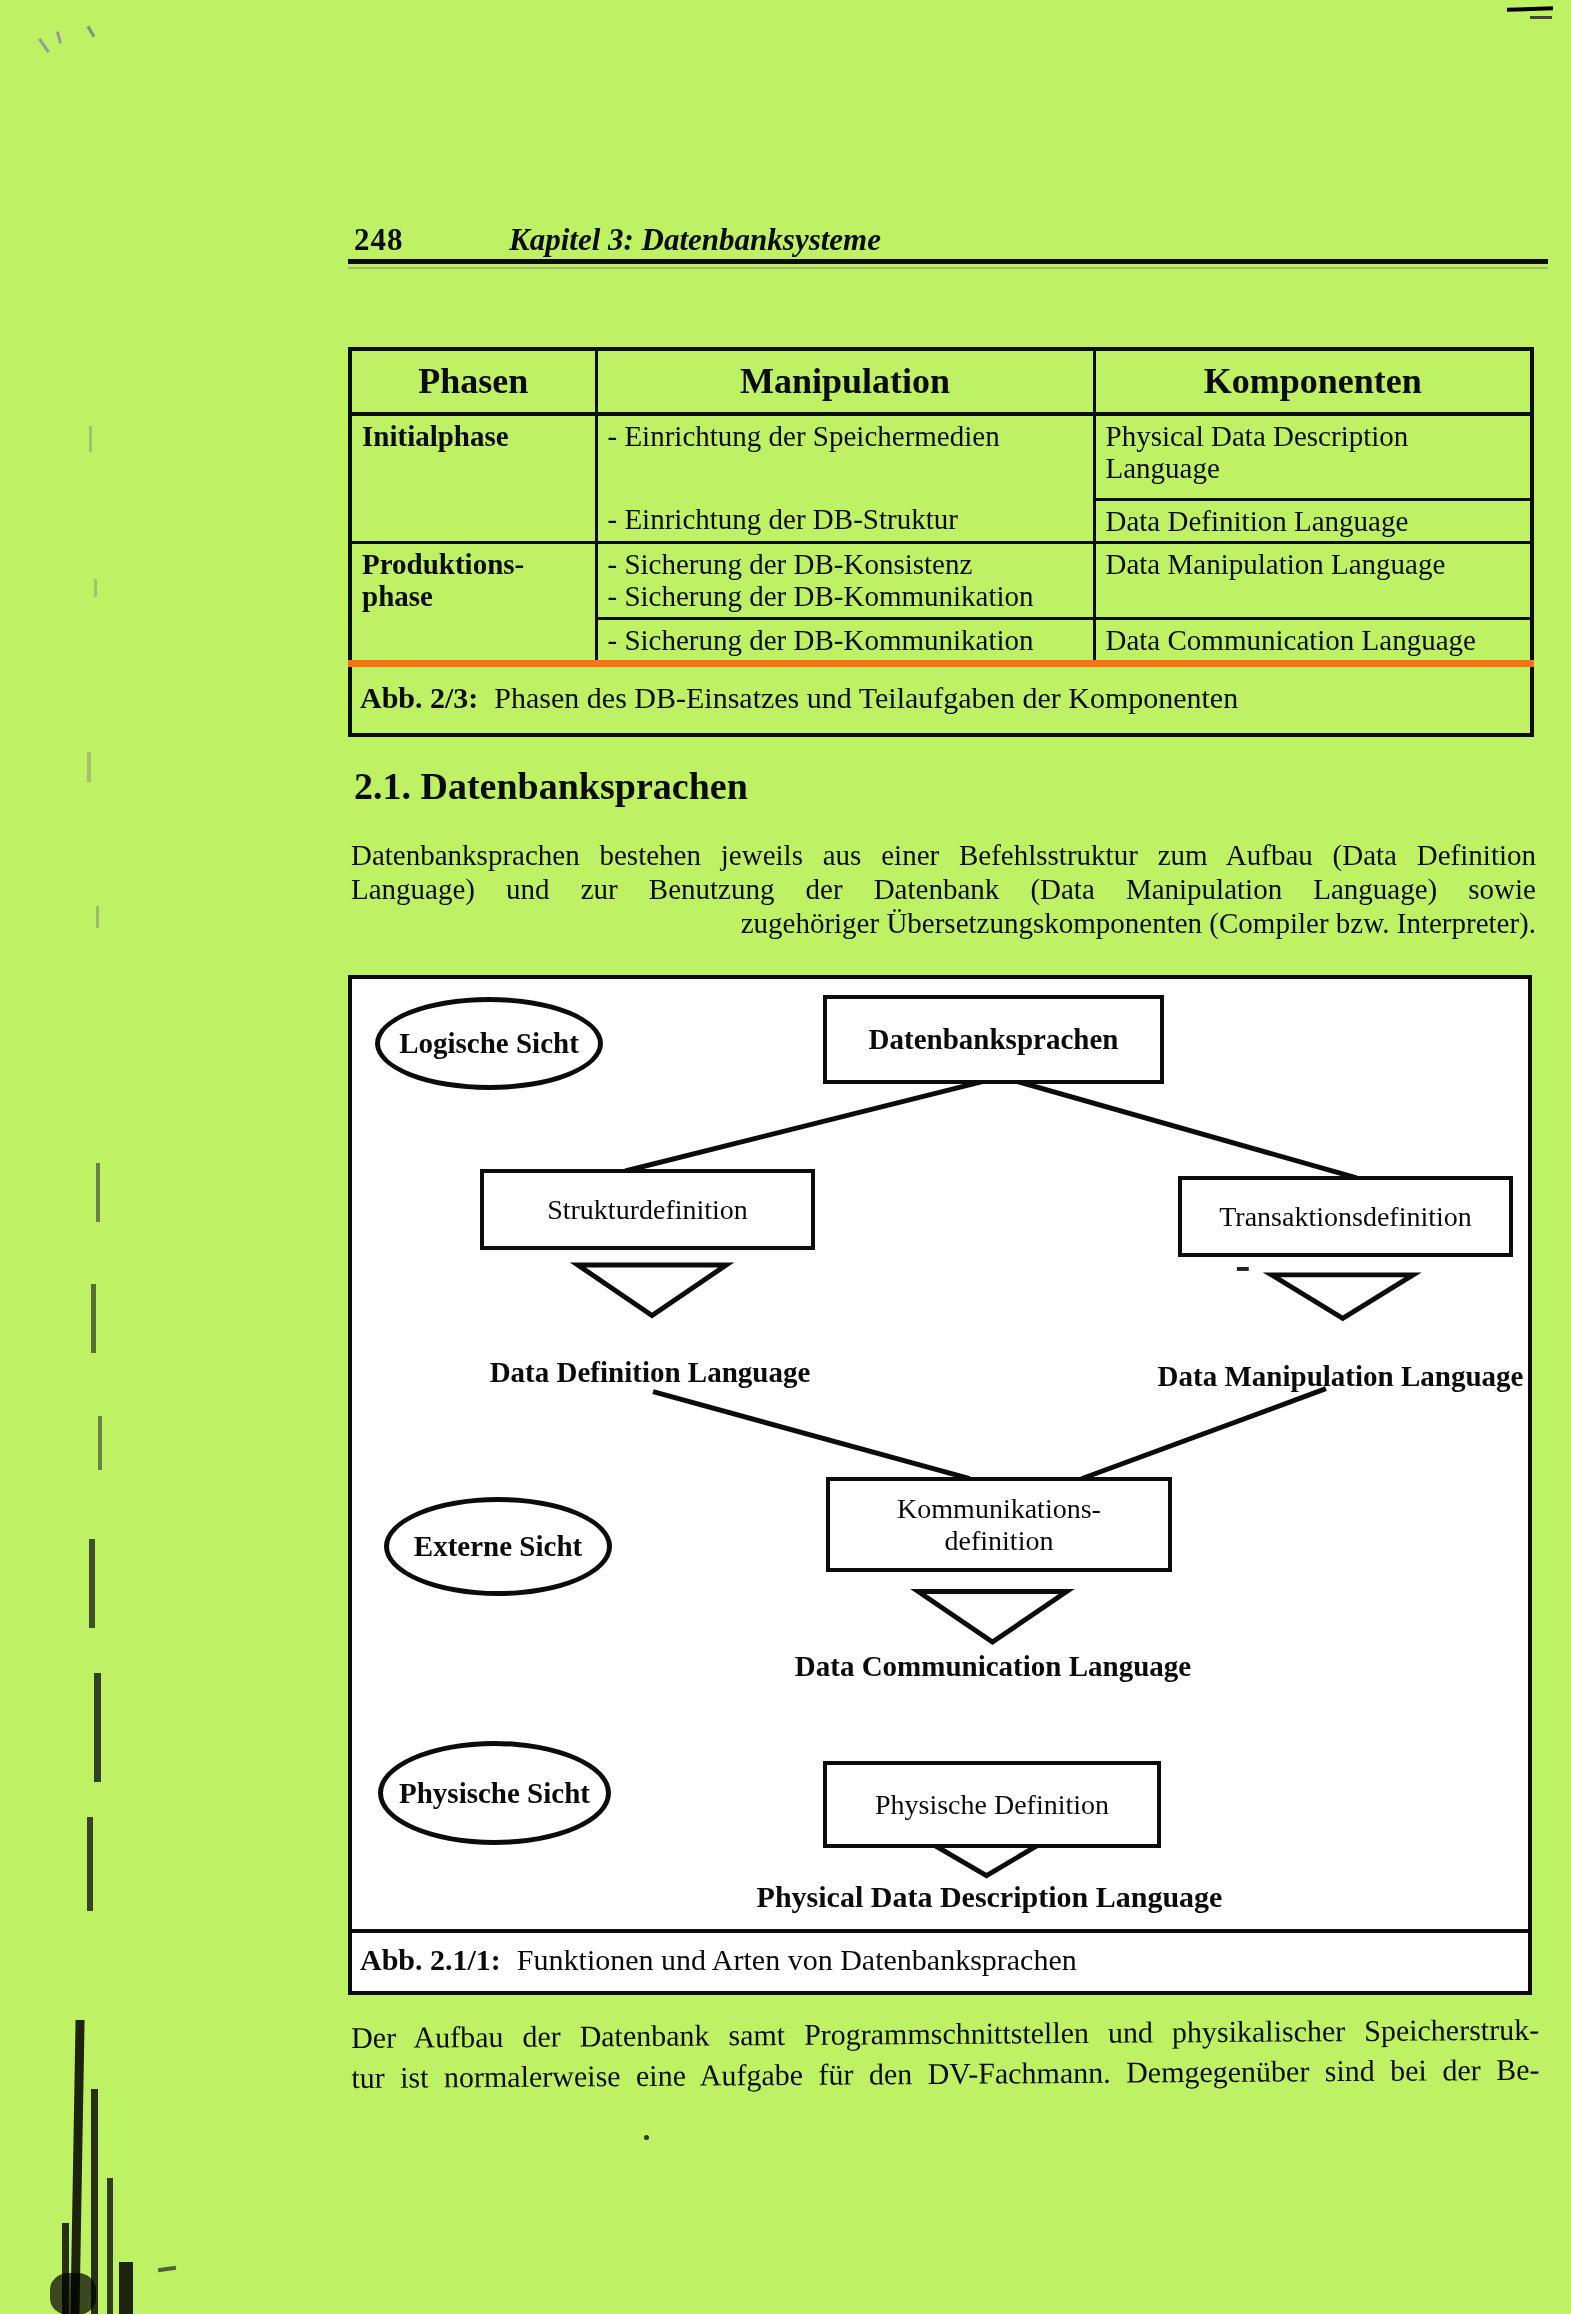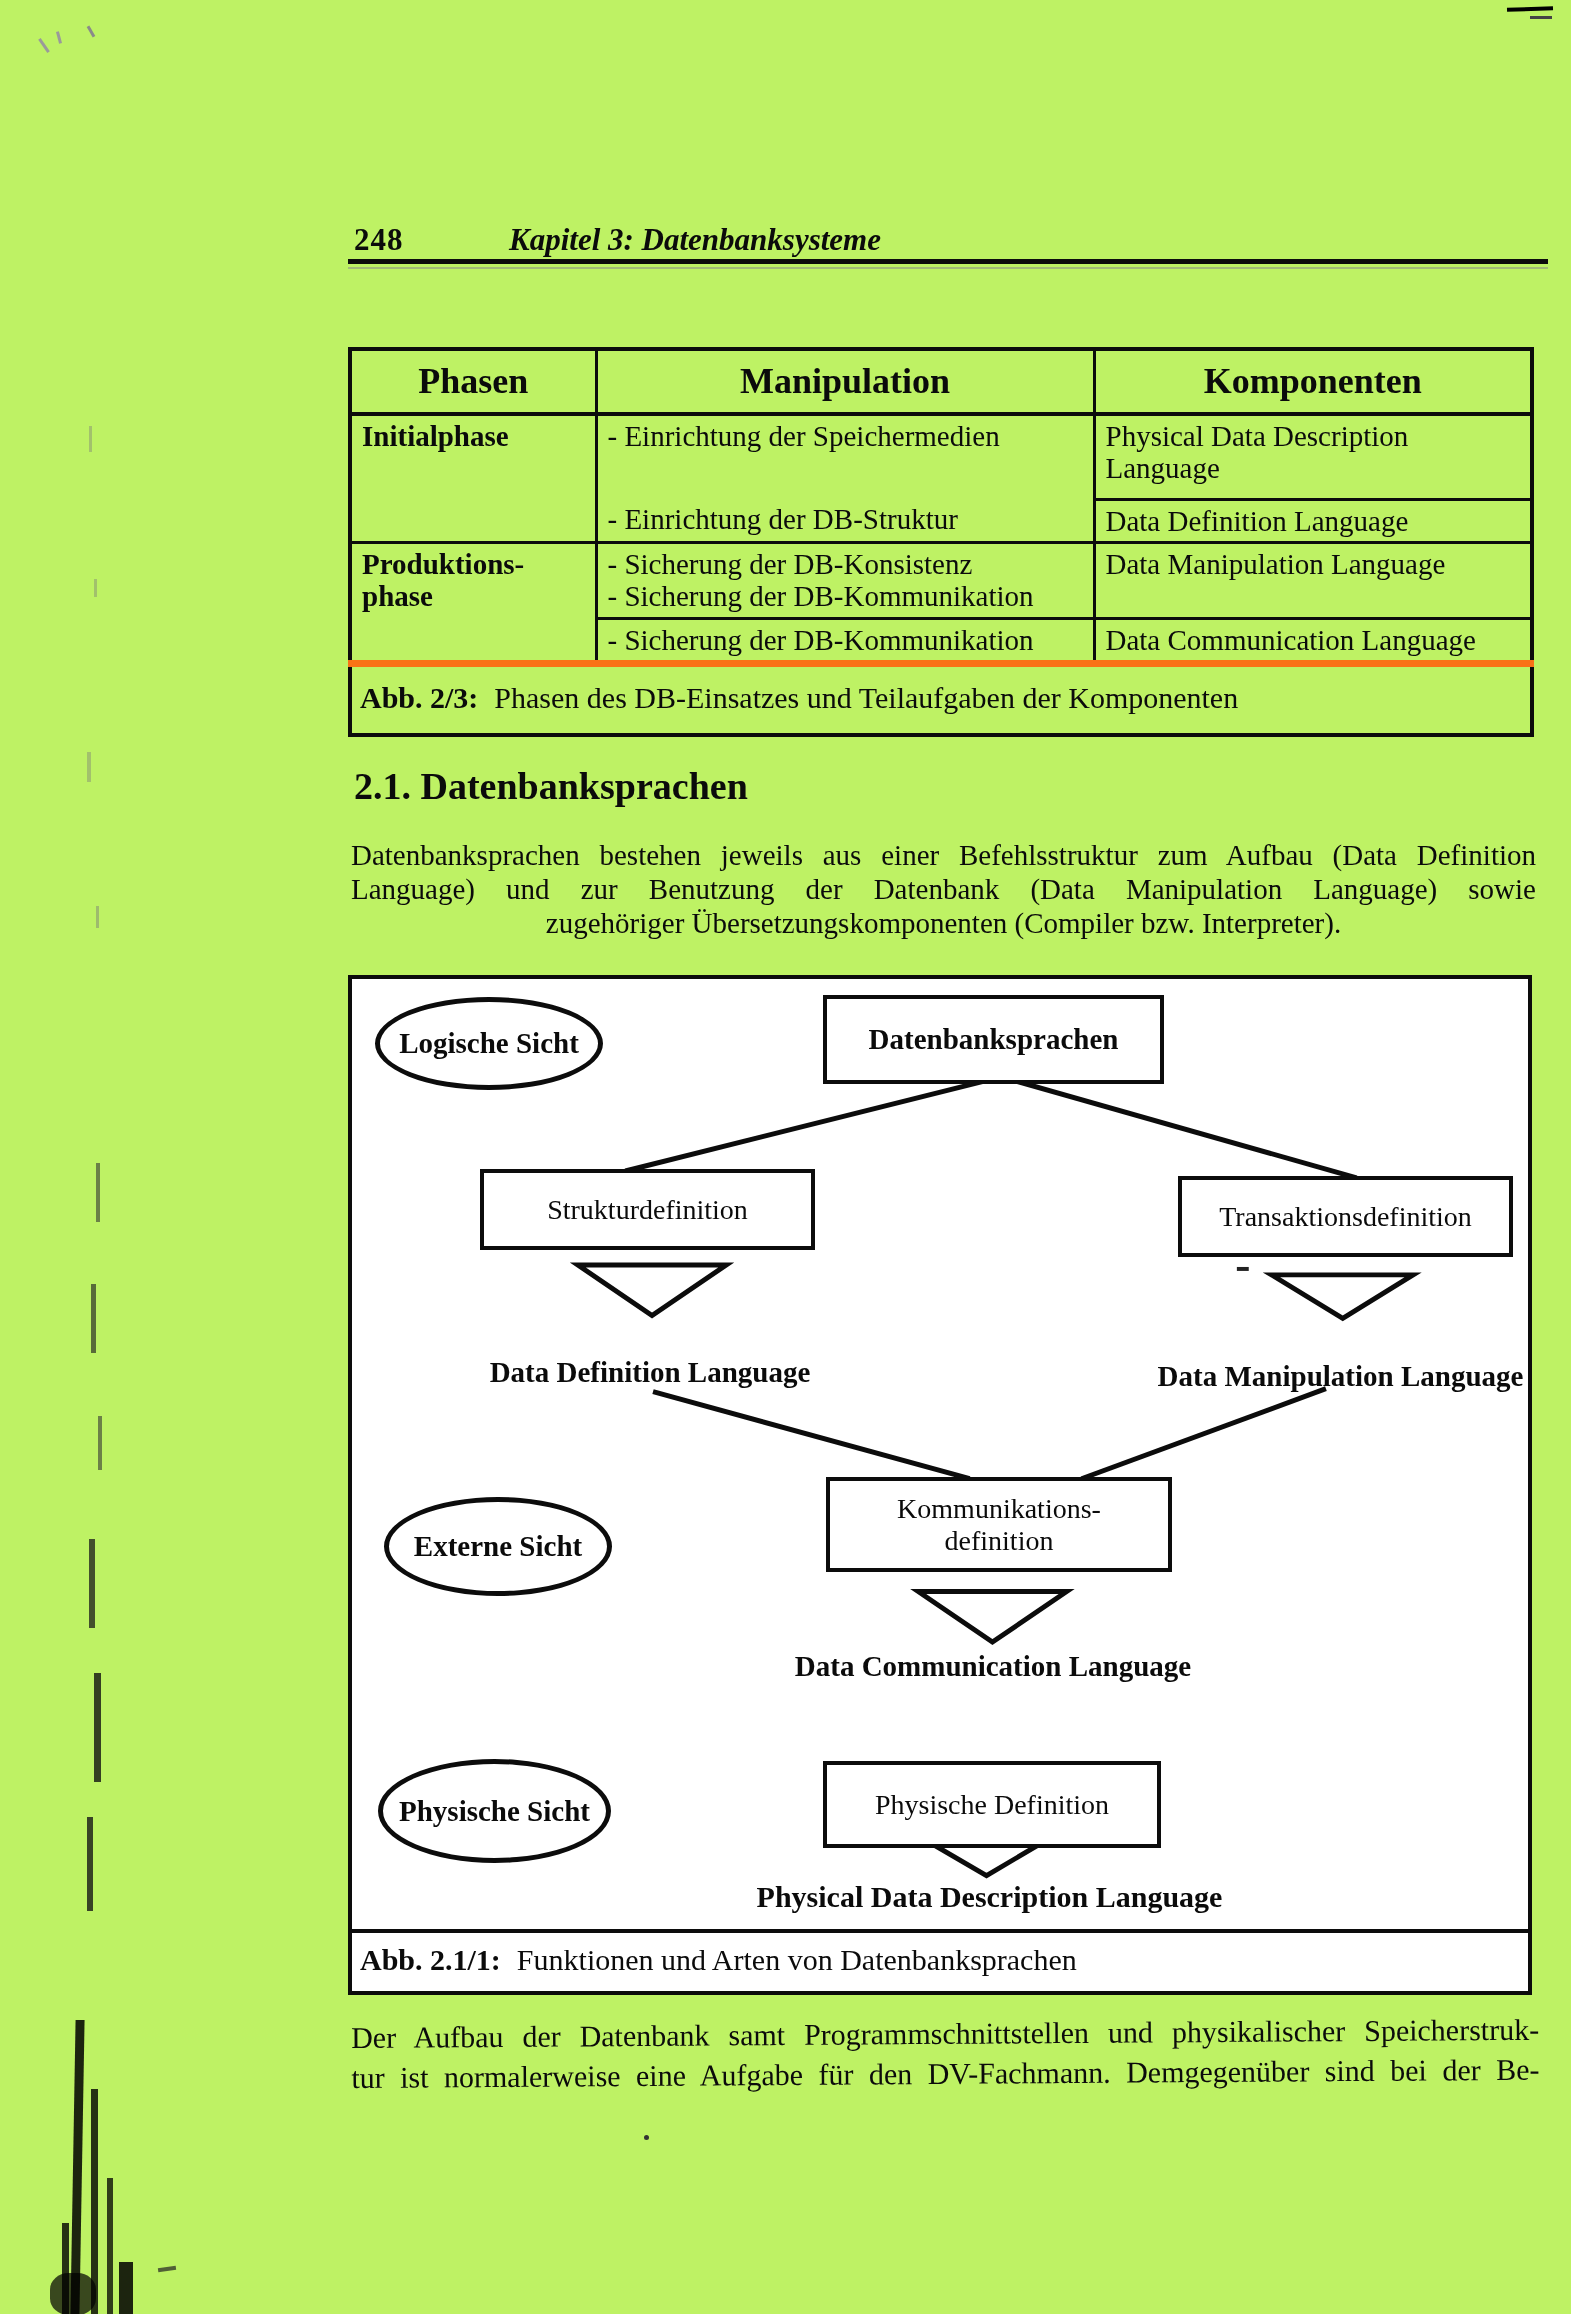--- a/index.html
+++ b/index.html
@@ -28,21 +28,21 @@
   .bold{font-weight:700;}
   .preline{white-space:pre-line;}
   .capcell{border-top:7px solid #f97316;padding:14px 8px 18px 8px !important;font-size:30px;}
   .capprefix{font-weight:700;}
   .captext{margin-left:16px;}
 
   
   .secheading{left:354px;top:764px;font-size:38px;font-weight:700;}
   .bodypara{left:351px;top:838px;width:1185px;font-size:29px;line-height:34px;}
   .jline{text-align:justify;text-align-last:justify;}
-  .lline{text-align:center;}
+  .lline{text-align:right;}
 
   
   .figure{left:348px;top:975px;width:1176px;height:1012px;border:4px solid #0c0c0c;background:#fff;}
   .figure .node{
     position:absolute;background:#fff;border:4px solid #0c0c0c;
     display:flex;align-items:center;justify-content:center;
     font-size:28px;text-align:center;z-index:2;line-height:1.12;
   }
   .figure .oval{
     position:absolute;background:#fff;border:5px solid #0c0c0c;border-radius:50%;
@@ -157,21 +157,21 @@
       <line x1="984" y1="414" x2="737" y2="505" stroke="#0c0c0c" stroke-width="5"></line>
       <polygon points="228,289 378,289 303,340" fill="#fff" stroke="#0c0c0c" stroke-width="5"></polygon>
       <polygon points="929,299 1072,299 1001,343" fill="#fff" stroke="#0c0c0c" stroke-width="5"></polygon>
       <polygon points="572,619 722,619 647,670" fill="#fff" stroke="#0c0c0c" stroke-width="5"></polygon>
       <polygon points="567,863 714,863 641,906" fill="#fff" stroke="#0c0c0c" stroke-width="5"></polygon>
       <rect x="894" y="291" width="12" height="4" fill="#222"></rect>
     </svg>
 
     <div class="oval" style="left:23px;top:18px;width:218px;height:83px;">Logische Sicht</div>
     <div class="oval" style="left:32px;top:518px;width:218px;height:89px;">Externe Sicht</div>
-    <div class="oval" style="left:26px;top:780px;width:223px;height:94px;font-family:Liberation Serif, serif;">Physische Sicht</div>
+    <div class="oval" style="left:26px;top:762px;width:223px;height:94px;font-family:Liberation Serif, serif;">Physische Sicht</div>
 
     <div class="node" style="left:471px;top:16px;width:333px;height:81px;font-weight:700;font-size:29px;">Datenbanksprachen</div>
     <div class="node" style="left:128px;top:190px;width:327px;height:73px;">Strukturdefinition</div>
     <div class="node" style="left:826px;top:197px;width:327px;height:73px;">Transaktionsdefinition</div>
     <div class="node preline" style="left:474px;top:498px;width:338px;height:87px;">Kommunikations-
 definition</div>
     <div class="node" style="left:471px;top:753px;width:330px;height:79px;margin-top:29px;">Physische Definition</div>
 
     <div class="langlabel" style="left:100px;top:377px;width:396px;">Data Definition Language</div>
     <div class="langlabel" style="left:751px;top:381px;width:475px;">Data Manipulation Language</div>

